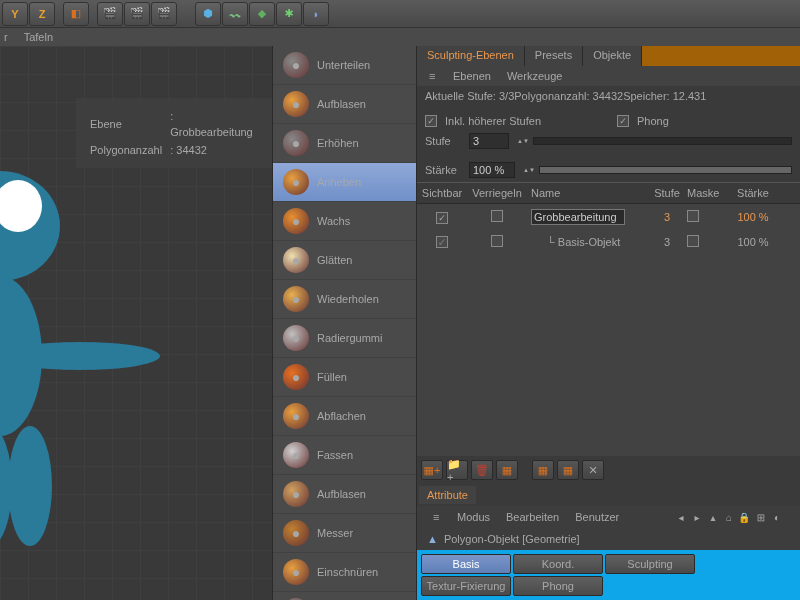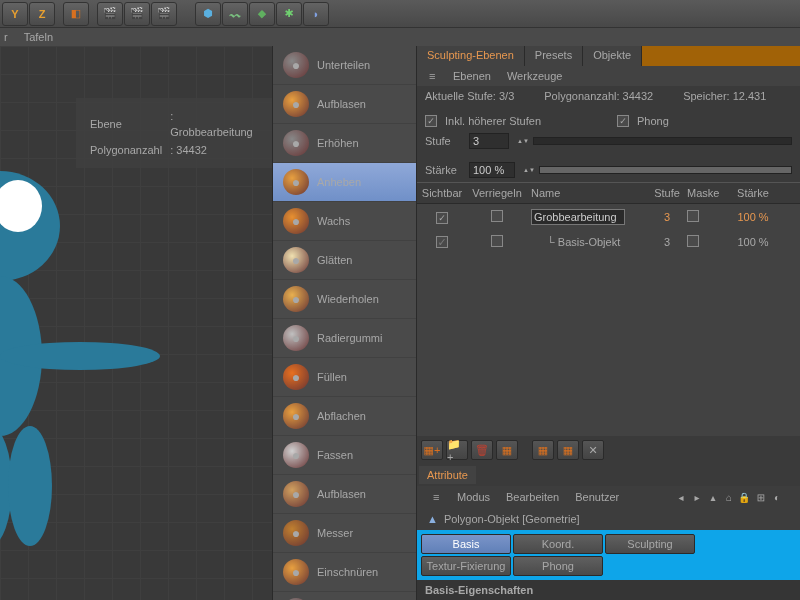--- a/index.html
+++ b/index.html
@@ -17,21 +17,21 @@
 .tool-panel{width:145px;background:#4a4a4a;border-left:1px solid #2a2a2a;border-right:1px solid #2a2a2a;overflow-y:auto}
 .tool-item{display:flex;align-items:center;gap:8px;padding:6px 10px;border-bottom:1px solid #414141;cursor:pointer}
 .tool-item.active{background:linear-gradient(#8fa8d8,#7090c8);color:#222}
 .tool-item.disabled{color:#6a6a6a}
 .tool-icon{width:26px;height:26px;border-radius:13px;display:flex;align-items:center;justify-content:center;font-size:14px}
 .right{width:383px;background:#424242;display:flex;flex-direction:column}
 .tabs{display:flex;background:#a16207;height:20px}
 .tab{padding:3px 10px;background:#424242;border-right:1px solid #2a2a2a;cursor:pointer}
 .tab.active{color:#e89850}
 .subtabs{display:flex;padding:4px 12px;gap:16px}
-.status{padding:4px 8px;background:#3a3a3a;font-size:10px;display:flex;gap:30px}
+.status{padding:4px 8px;background:#3a3a3a;font-size:10px;display:flex;}
 .params{padding:6px 8px;background:#3a3a3a}
 .prow{display:flex;align-items:center;gap:8px;padding:3px 0}
 .chk{width:12px;height:12px;border:1px solid #888;background:#4a4a4a;display:inline-flex;align-items:center;justify-content:center;font-size:9px}
 .num-field{background:#2f2f2f;border:1px solid #222;width:40px;padding:1px 3px;color:#ccc}
 .slider{flex:1;height:8px;background:#2a2a2a;border:1px solid #222}
 .hdr{display:flex;background:#3a3a3a;border-top:1px solid #555;border-bottom:1px solid #2a2a2a;padding:4px 0}
 .col1{width:50px;text-align:center}.col2{width:60px;text-align:center}.col3{width:120px;padding-left:4px}.col4{width:40px;text-align:center}.col5{width:44px;text-align:left}.col6{width:44px;text-align:center}
 .layer-row{display:flex;padding:5px 0;align-items:center}
 .name-edit{background:#2a2a2a;border:1px solid #777;padding:1px 2px;color:#ccc;width:94px}
 .orange{color:#e89850}
@@ -268,15 +268,14 @@
       <span>Polygon-Objekt [Geometrie]</span>
     </div>
     <div class="btn-grid">
       <div class="abtn active">Basis</div>
       <div class="abtn">Koord.</div>
       <div class="abtn">Sculpting</div>
       <div style="width:80px"></div>
       <div class="abtn">Textur-Fixierung</div>
       <div class="abtn">Phong</div>
     </div>
-    <div class="section-hdr">Basis-Eigenschaften</div>
   </div>
 </div>
 
 </body></html>

